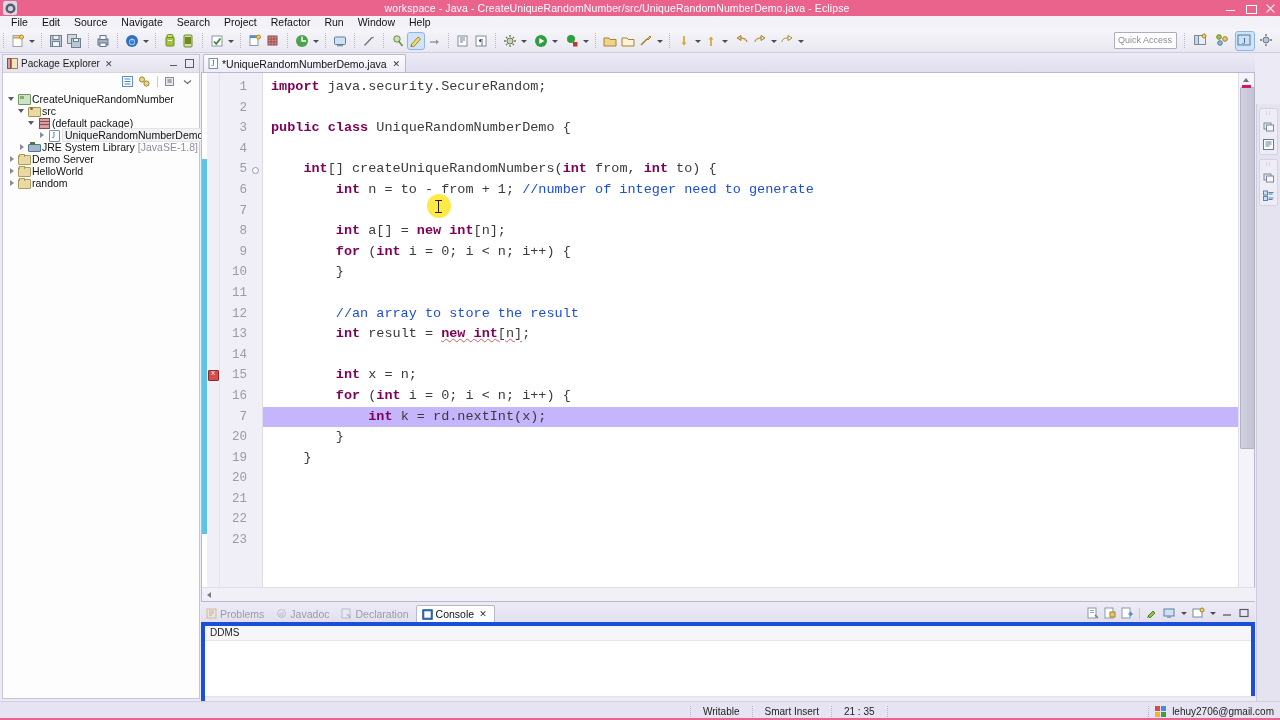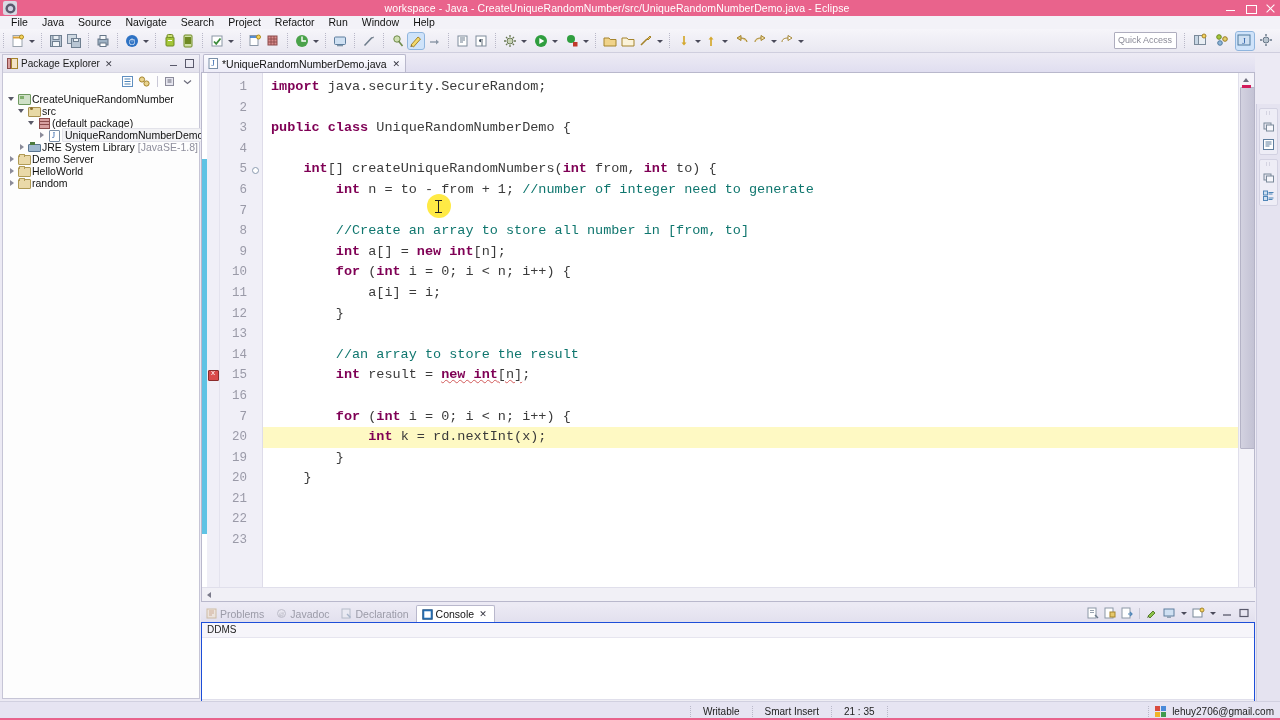--- a/index.html
+++ b/index.html
@@ -217,23 +217,23 @@
   .fold-mark.has::after{
     content:"";position:absolute;left:2px;top:8px;width:5px;height:5px;
     border:1px solid #8b9bb0;border-radius:50%;background:#fff;
   }
   .ed-code{
     flex:1;position:relative;overflow:hidden;padding-top:4px;
     font-family:"Liberation Mono",monospace;font-size:13.5px;
     color:#333;background:#fff;
   }
   .cl{height:20.6px;line-height:20.6px;white-space:pre;padding-left:8px;}
-  .cl.cur{background:#fef9c3;margin-left:-12px;padding-left:20px;}
+  .cl.cur{background:#c4b5fd;margin-left:-12px;padding-left:20px;}
   .kw{color:#7f0055;font-weight:bold;}
-  .cmt{color:#0f766e;}
+  .cmt{color:#1d4ed8;}
   .plain{color:#3b3b3b;}
   .err-underline{
     text-decoration:underline;text-decoration-style:wavy;
     text-decoration-color:#d25a5a;text-decoration-thickness:1px;
   }
   .ed-vscroll{
     width:15px;flex:0 0 15px;background:#f4f3f9;position:relative;
     border-left:1px solid #e0dfeb;
   }
   .vs-up,.vs-down{height:14px;width:15px;position:relative;}
@@ -285,21 +285,21 @@
   }
   .con-tab.active{
     background:#ffffff;border:1px solid #b9b8cc;border-bottom:none;
     color:#111;border-radius:2px 2px 0 0;
   }
   .con-tab .ci{width:11px;height:11px;position:relative;}
   .con-toolbar{margin-left:auto;display:flex;align-items:center;gap:3px;padding:0 4px 1px 0;}
   .cti{width:14px;height:14px;position:relative;display:inline-block;}
   .con-body{
     position:absolute;left:0;top:17px;width:1054px;height:91px;
-    background:#fff;border:1px solid #1d4ed8;box-sizing:border-box;
+    background:#fff;border:4px solid #1d4ed8;box-sizing:border-box;
   }
   .con-head{
     height:13px;font-size:10px;color:#222;padding:1px 0 0 5px;
     background:#f6f5fa;border-bottom:1px solid #e6e5ef;
   }
   .con-hscroll{
     position:absolute;left:0;bottom:0;width:1052px;height:12px;background:#eeedf4;
     border-top:1px solid #e0dfeb;
   }
   .con-hscroll::after{
@@ -359,21 +359,21 @@
         </div>
       <div class="tb-btn tb-close">
           <i class="a"></i>
           <i class="b"></i>
         </div>
     </div>
   </div>
 
   <div class="menubar">
     <div class="mi">File</div>
-    <div class="mi">Java</div>
+    <div class="mi">Edit</div>
     <div class="mi">Source</div>
     <div class="mi">Navigate</div>
     <div class="mi">Search</div>
     <div class="mi">Project</div>
     <div class="mi">Refactor</div>
     <div class="mi">Run</div>
     <div class="mi">Window</div>
     <div class="mi">Help</div>
   </div>
 
@@ -829,29 +829,28 @@
         <div class="ed-code" id="codearea">
           <div class="cursor-dot" style="left:164px;top:121px;"></div>
           <div class="cursor-ibeam" style="left:172px;top:127px;"></div>
         <div class="cl"><span class="kw">import </span><span class="plain">java.security.SecureRandom;</span></div>
             <div class="cl"> </div>
             <div class="cl"><span class="kw">public class </span><span class="plain">UniqueRandomNumberDemo {</span></div>
             <div class="cl"> </div>
             <div class="cl"><span class="plain">    </span><span class="kw">int</span><span class="plain">[] createUniqueRandomNumbers(</span><span class="kw">int</span><span class="plain"> from, </span><span class="kw">int</span><span class="plain"> to) {</span></div>
             <div class="cl"><span class="plain">        </span><span class="kw">int</span><span class="plain"> n = to - from + 1; </span><span class="cmt">//number of integer need to generate</span></div>
             <div class="cl"> </div>
-            <div class="cl"><span class="plain">        </span><span class="cmt">//Create an array to store all number in [from, to]</span></div>
             <div class="cl"><span class="plain">        </span><span class="kw">int</span><span class="plain"> a[] = </span><span class="kw">new int</span><span class="plain">[n];</span></div>
             <div class="cl"><span class="plain">        </span><span class="kw">for</span><span class="plain"> (</span><span class="kw">int</span><span class="plain"> i = 0; i &lt; n; i++) {</span></div>
-            <div class="cl"><span class="plain">            a[i] = i;</span></div>
             <div class="cl"><span class="plain">        }</span></div>
             <div class="cl"> </div>
             <div class="cl"><span class="plain">        </span><span class="cmt">//an array to store the result</span></div>
             <div class="cl"><span class="plain">        </span><span class="kw">int</span><span class="plain"> result = </span><span class="kw err-underline">new int</span><span class="plain err-underline">[n]</span><span class="plain">;</span></div>
             <div class="cl"> </div>
+            <div class="cl"><span class="plain">        </span><span class="kw">int</span><span class="plain"> x = n;</span></div>
             <div class="cl"><span class="plain">        </span><span class="kw">for</span><span class="plain"> (</span><span class="kw">int</span><span class="plain"> i = 0; i &lt; n; i++) {</span></div>
             <div class="cl cur"><span class="plain">            </span><span class="kw">int</span><span class="plain"> k = rd.nextInt(x);</span></div>
             <div class="cl"><span class="plain">        }</span></div>
             <div class="cl"><span class="plain">    }</span></div>
           </div>
         <div class="ed-vscroll">
           <div class="vs-up"></div>
           <div class="vs-thumb"></div>
           <div class="vs-marker" style="top:12px;background:#d21b5c;"></div>
           <div class="vs-down" style="position:absolute;bottom:0;"></div>

